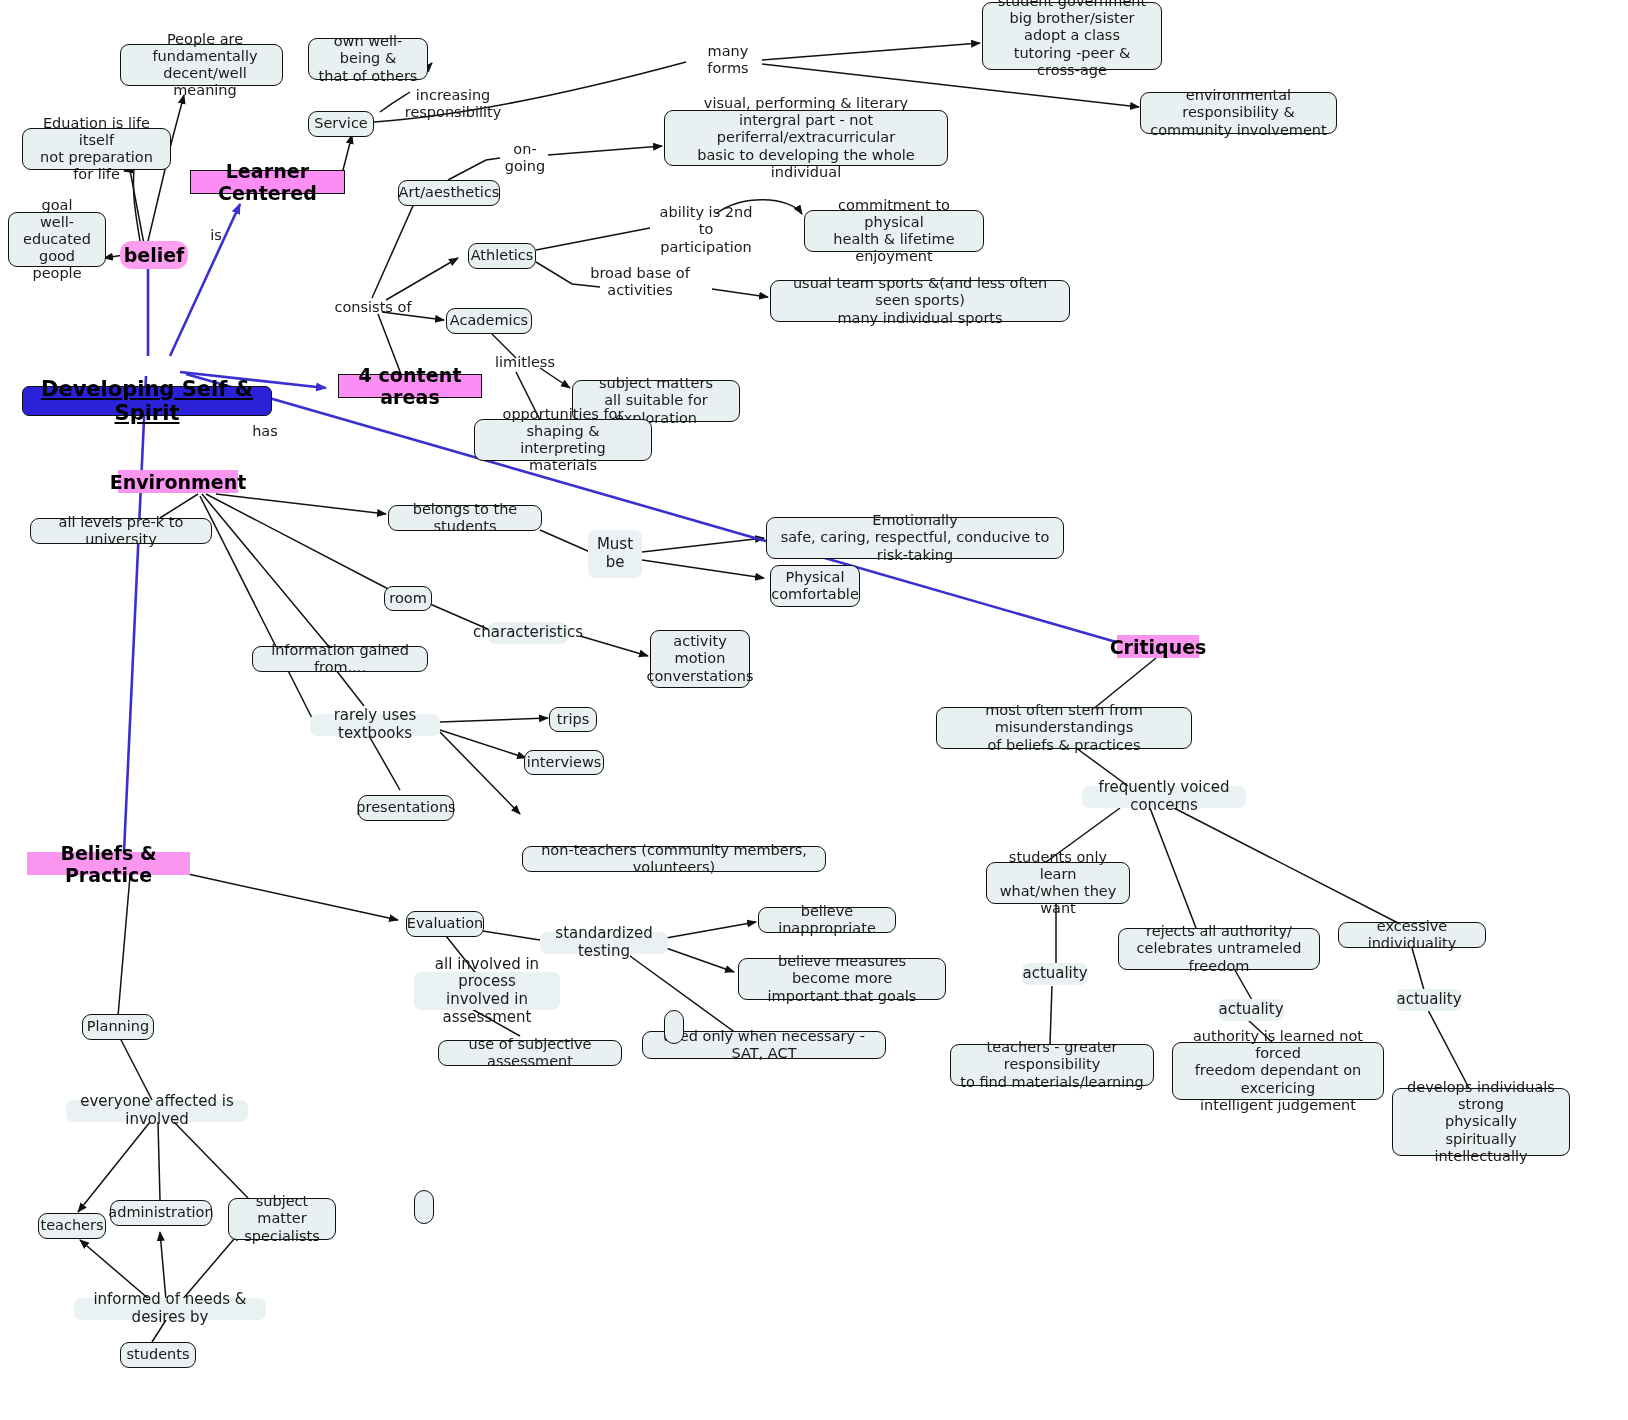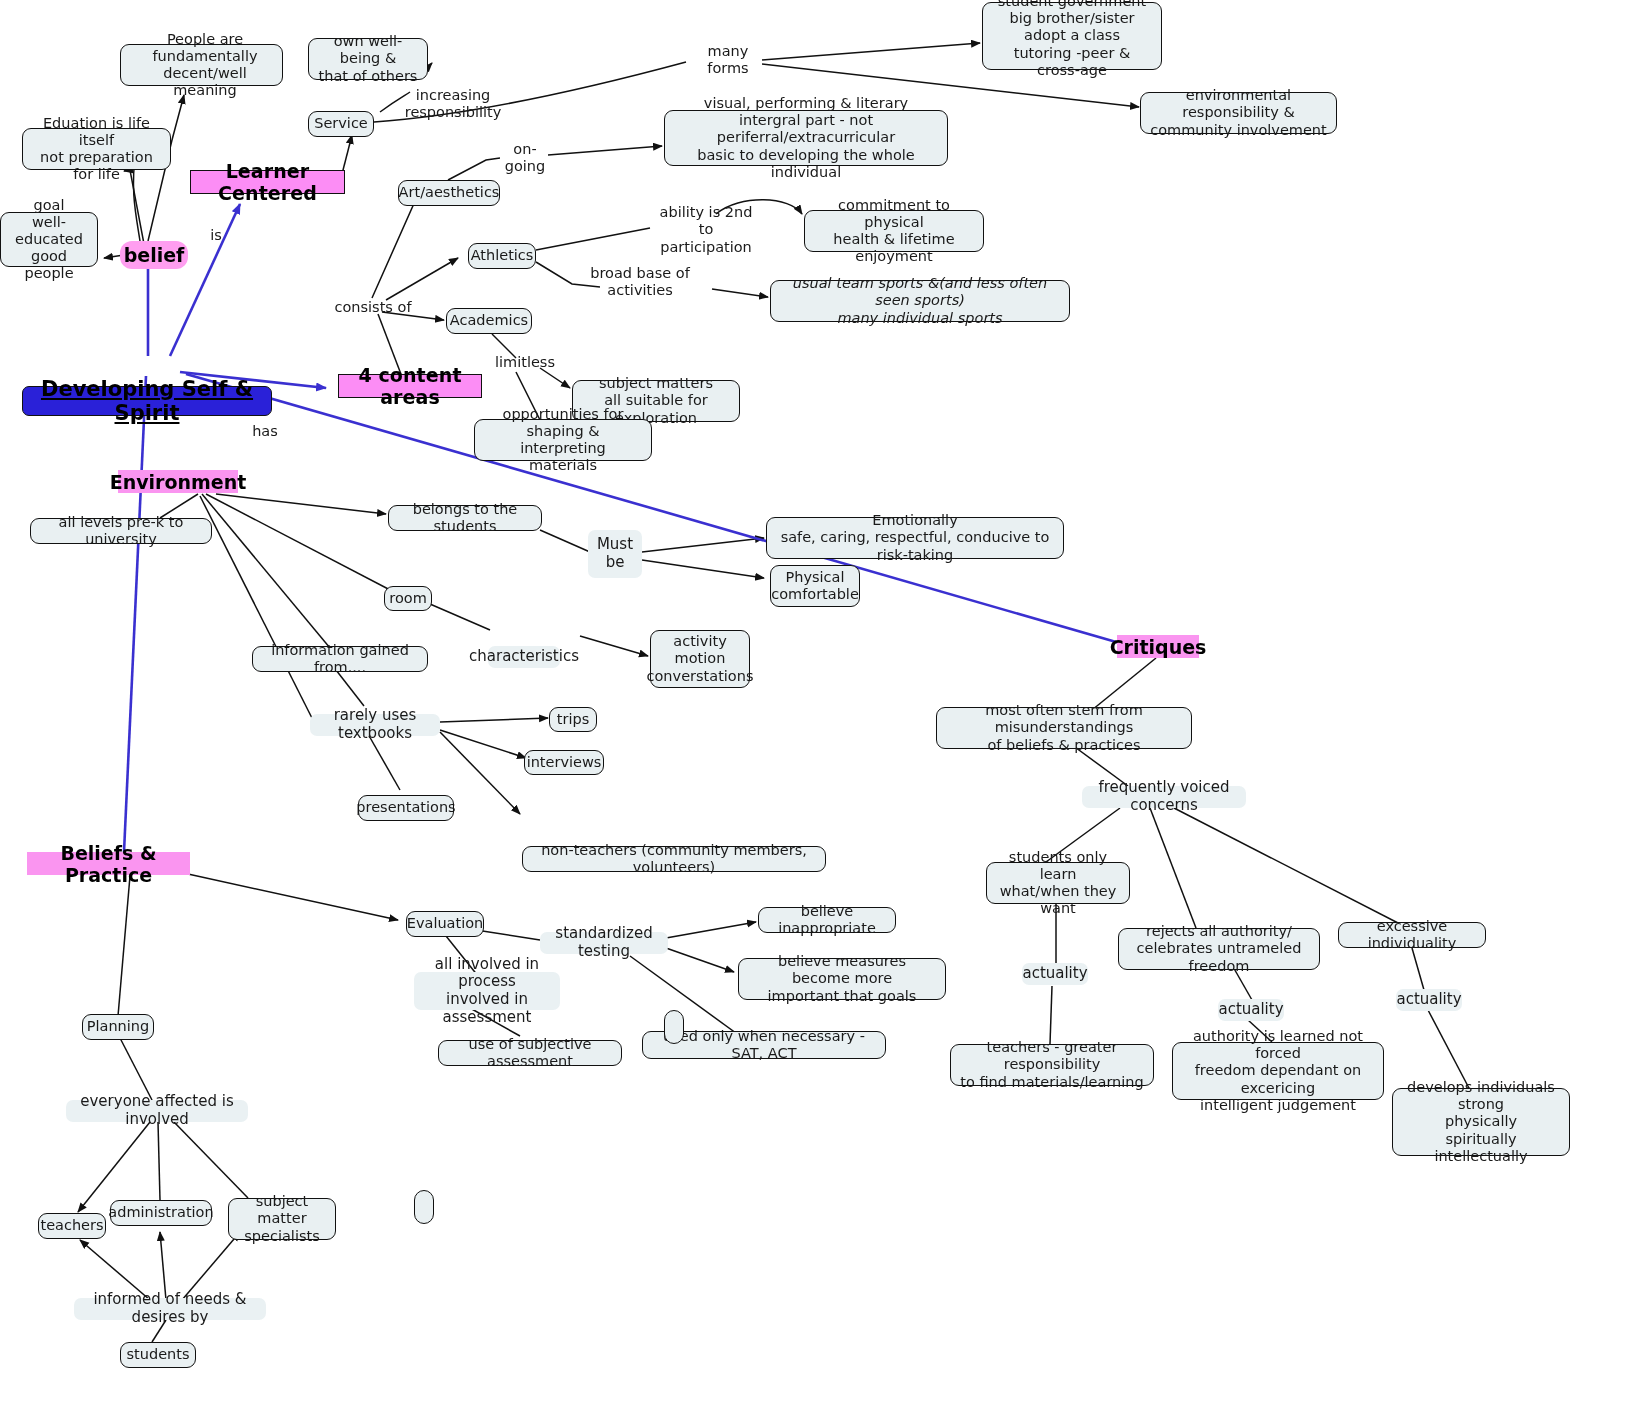--- a/index.html
+++ b/index.html
@@ -153,21 +153,21 @@
   <div class="node pinkbar-plain" style="left:1117px;top:635px;width:82px;height:23px;">Critiques</div>
 
   <div class="node pinkbar-plain" style="left:27px;top:852px;width:163px;height:23px;">Beliefs &amp; Practice</div>
 
   <div class="node box" style="left:120px;top:44px;width:163px;height:42px;white-space:pre-line;padding-left:16px;">People are fundamentally
 decent/well meaning</div>
 
   <div class="node box" style="left:22px;top:128px;width:149px;height:42px;white-space:pre-line;">Eduation is life itself
 not preparation for life</div>
 
-  <div class="node box" style="left:0px;top:212px;width:98px;height:55px;white-space:pre-line;">goal
+  <div class="node box" style="left:8px;top:212px;width:98px;height:55px;white-space:pre-line;">goal
 well-educated
 good people</div>
 
   <div class="node box" style="left:308px;top:38px;width:120px;height:42px;white-space:pre-line;">own well-being &amp;
 that of others</div>
 
   <div class="node box" style="left:308px;top:111px;width:66px;height:26px;">Service</div>
 
   <div class="node box" style="left:982px;top:2px;width:180px;height:68px;white-space:pre-line;">student government
 big brother/sister
@@ -181,21 +181,21 @@
 
   <div class="node box" style="left:664px;top:110px;width:284px;height:56px;white-space:pre-line;">visual, performing &amp; literary
 intergral part - not periferral/extracurricular
 basic to developing the whole individual</div>
 
   <div class="node box" style="left:468px;top:243px;width:68px;height:26px;">Athletics</div>
 
   <div class="node box" style="left:804px;top:210px;width:180px;height:42px;white-space:pre-line;">commitment to physical
 health &amp; lifetime enjoyment</div>
 
-  <div class="node box" style="left:770px;top:280px;width:300px;height:42px;white-space:pre-line;font-style:italic;">usual team sports &amp;(and less often seen sports)
+  <div class="node box" style="left:770px;top:280px;width:300px;height:42px;white-space:pre-line;">usual team sports &amp;(and less often seen sports)
 many individual sports</div>
 
   <div class="node box" style="left:446px;top:308px;width:86px;height:26px;">Academics</div>
 
   <div class="node box" style="left:572px;top:380px;width:168px;height:42px;white-space:pre-line;">subject matters
 all suitable for exploration</div>
 
   <div class="node box" style="left:474px;top:419px;width:178px;height:42px;white-space:pre-line;">opportunities for shaping &amp;
 interpreting materials</div>
 
@@ -289,21 +289,21 @@
 
   <div class="node plainlabel" style="left:650px;top:212px;width:112px;height:36px;white-space:pre-line;">ability is 2nd to
 participation</div>
 
   <div class="node plainlabel" style="left:568px;top:272px;width:144px;height:20px;">broad base of activities</div>
 
   <div class="node plainlabel" style="left:494px;top:353px;width:62px;height:20px;">limitless</div>
 
   <div class="node linklabel" style="left:588px;top:530px;width:54px;height:48px;">Must be</div>
 
-  <div class="node linklabel" style="left:488px;top:622px;width:72px;height:22px;margin-top:24px;">characteristics</div>
+  <div class="node linklabel" style="left:488px;top:622px;width:80px;height:22px;">characteristics</div>
 
   <div class="node linklabel" style="left:310px;top:714px;width:130px;height:22px;">rarely uses textbooks</div>
 
   <div class="node linklabel" style="left:1082px;top:786px;width:164px;height:22px;">frequently voiced concerns</div>
 
   <div class="node linklabel" style="left:1022px;top:963px;width:66px;height:22px;">actuality</div>
 
   <div class="node linklabel" style="left:1218px;top:999px;width:66px;height:22px;">actuality</div>
 
   <div class="node linklabel" style="left:1396px;top:989px;width:66px;height:22px;">actuality</div>

